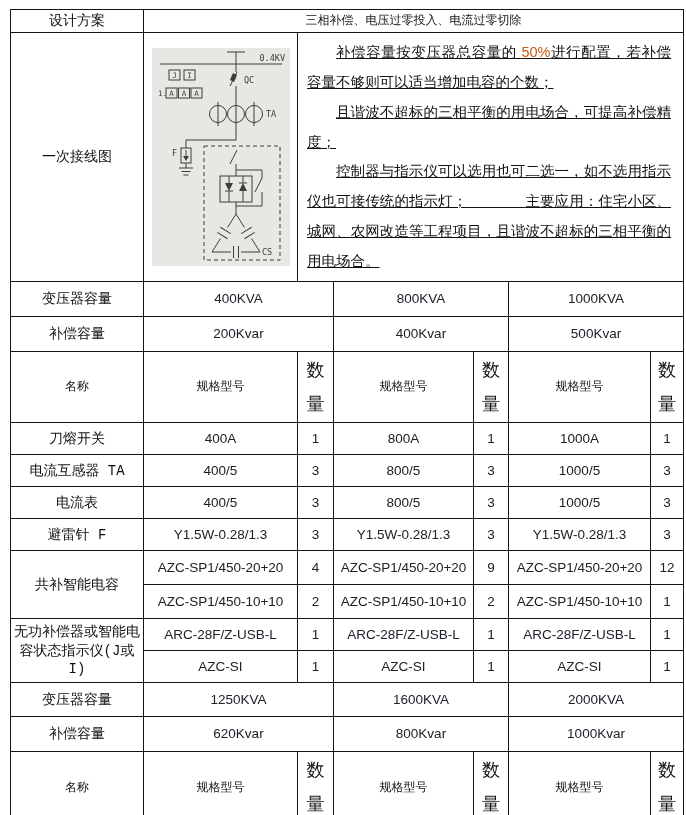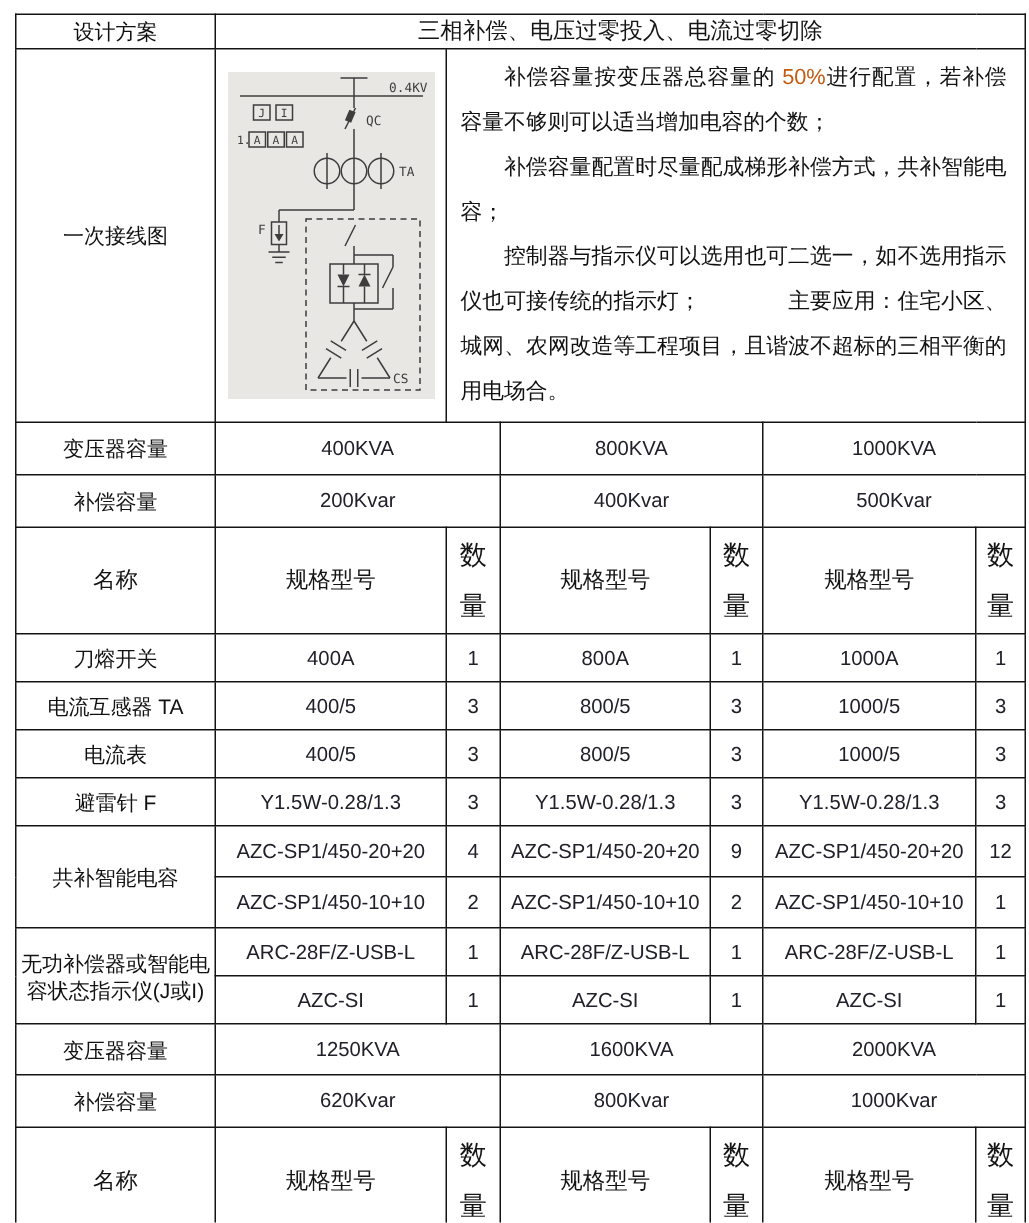--- a/index.html
+++ b/index.html
@@ -9,31 +9,31 @@
   }
   table.spec{
     position:absolute;left:10px;top:9px;width:673px;
     border-collapse:collapse;table-layout:fixed;
   }
   td{
     border:1px solid #141414;text-align:center;vertical-align:middle;
     padding:1px 2px;font-size:14px;line-height:1.3;overflow:hidden;
     word-break:break-word;
   }
-  td.lbl{font-size:14px;color:#111;}
+  td.lbl{font-size:14px;color:#111;font-family:Liberation Mono, monospace;}
   td.val{font-size:13.5px;color:#20202a;text-align:center;}
   td.qty{font-size:13.5px;color:#20202a;}
-  td.hdr{font-size:15px;}
+  td.hdr{font-size:12px;}
   td.qty-head span{display:inline-block;width:1.05em;word-break:break-all;line-height:1.9;font-size:18px;}
   td.diagcell{padding:0;}
   .diagram{width:138px;height:218px;margin:0 auto;background:#e9e7e4;}
   .diagram svg text{font-family:"DejaVu Sans Mono",monospace;fill:#3d3d3d;}
   td.notes{
     text-align:justify;vertical-align:top;padding:5px 12px 4px 9px;
-    font-size:14.5px;line-height:2.06;color:#111;
+    font-size:14.5px;line-height:2.06;color:#111;text-decoration:underline;
   }
   td.notes p{margin:0;text-indent:2em;}
   .hl{color:#c55a11;}
 </style>
 </head>
 <body>
 
 <table class="spec">
   <colgroup>
     <col style="width:133px">
@@ -118,21 +118,21 @@
             <text x="44.5" y="48" font-size="7.5" text-anchor="middle">A</text>
             <text x="92" y="35" font-size="8.5">QC</text>
             <text x="114" y="69" font-size="8.5">TA</text>
             <text x="20" y="108" font-size="8.5">F</text>
             <text x="110" y="207" font-size="8.5">CS</text>
           </svg>
         </div>
       </td>
       <td colspan="5" class="notes">
         <p><span>补偿容量按变压器总容量的 </span><span class="hl">50%</span><span>进行配置，若补偿容量不够则可以适当增加电容的个数；</span></p>
-        <p>补偿容量配置时尽量配成梯形补偿方式，共补智能电容；</p>
+        <p>且谐波不超标的三相平衡的用电场合，可提高补偿精度；</p>
         <p><span>控制器与指示仪可以选用也可二选一，如不选用指示仪也可接传统的指示灯；</span><span>　　　　</span><span>主要应用：住宅小区、城网、农网改造等工程项目，且谐波不超标的三相平衡的用电场合。</span></p>
       </td>
     </tr>
 
     <tr style="height:35px">
       <td class="lbl">变压器容量</td>
       <td colspan="2" class="val">400KVA</td>
       <td colspan="2" class="val">800KVA</td>
       <td colspan="2" class="val">1000KVA</td>
     </tr>

